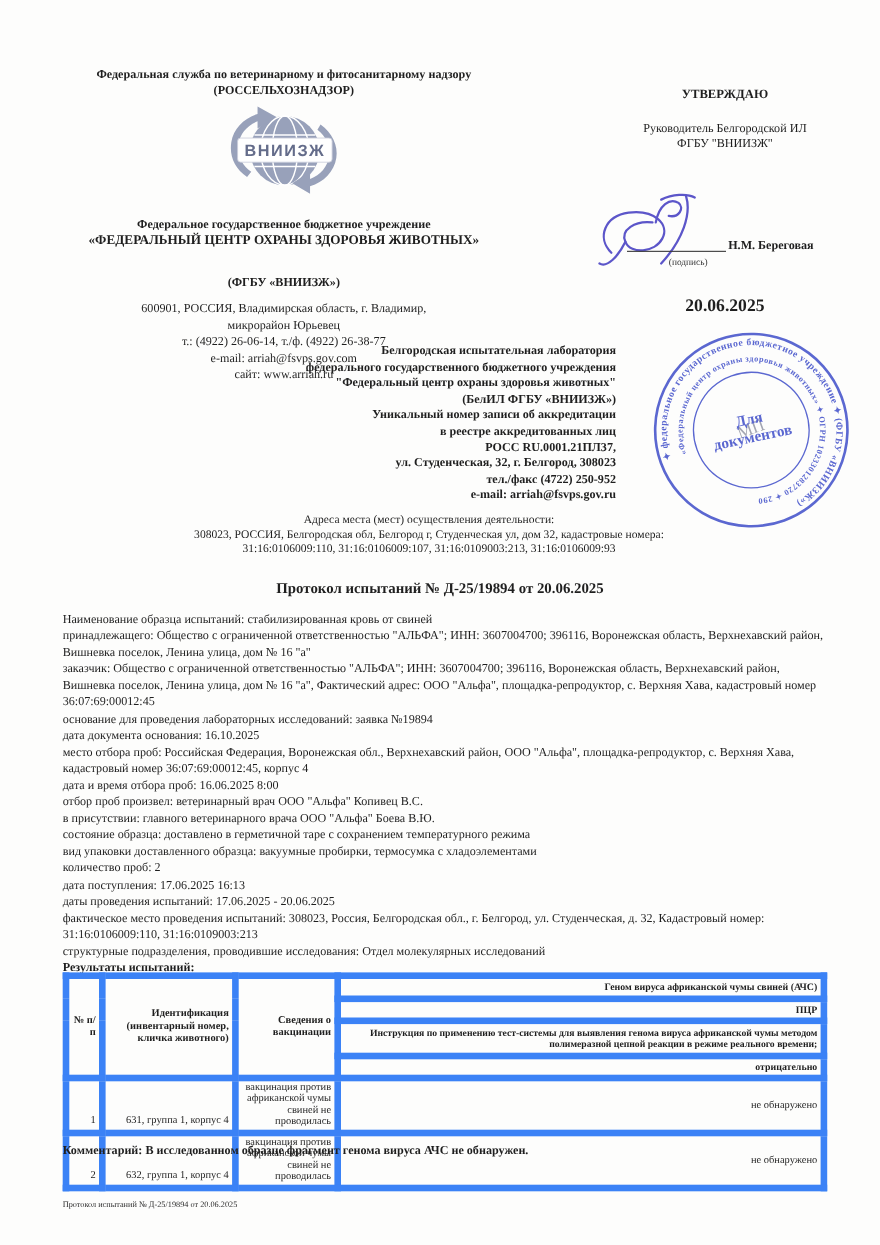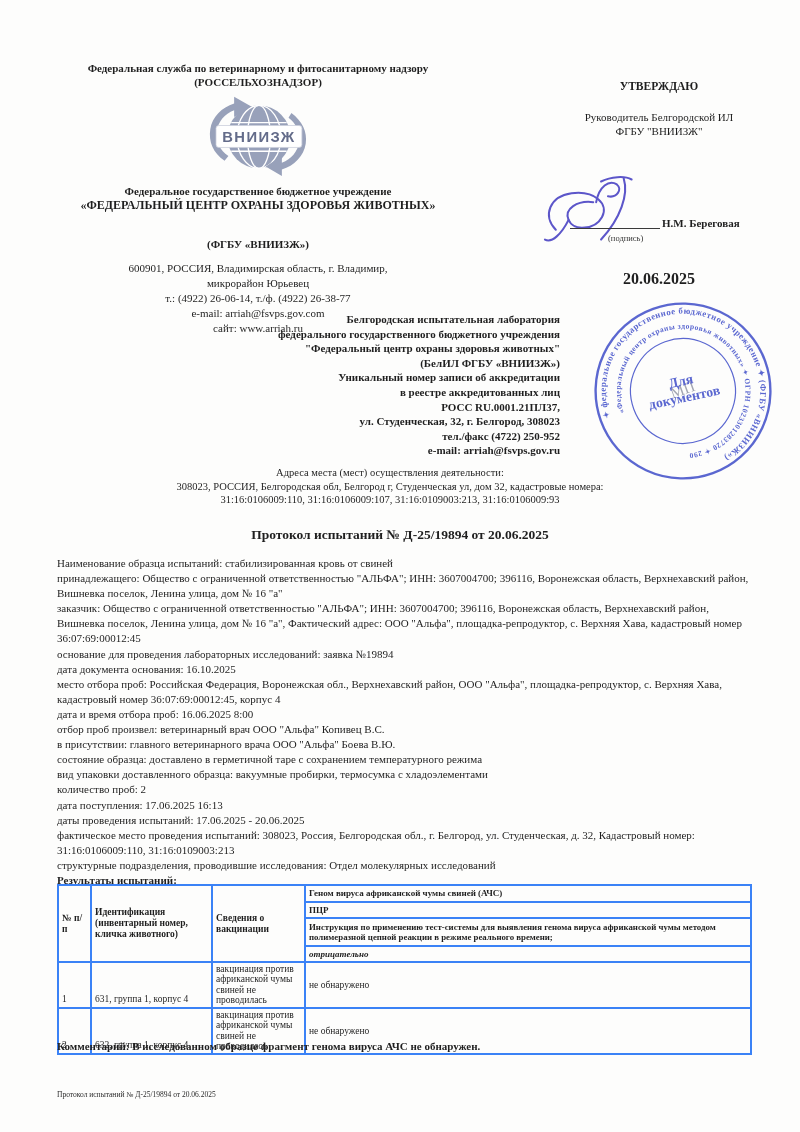--- a/index.html
+++ b/index.html
@@ -16,21 +16,21 @@
     color:var(--ink);
     position:relative;
     -webkit-font-smoothing:antialiased;
   }
   .page{position:absolute;left:0;top:0;width:792px;height:1132px;overflow:hidden;}
 
   
   .header-left{position:absolute;left:58px;top:62px;width:400px;text-align:center;}
   .hl-bold{font-weight:bold;font-size:11px;line-height:13.5px;}
   .logo-wrap{margin:5px auto 2px auto;width:126px;height:84px;}
-  .org1{font-weight:bold;font-size:11px;line-height:14px;margin-top:6px;}
+  .org1{font-weight:bold;font-size:11px;line-height:14px;margin-top:19px;}
   .org2{font-weight:bold;font-size:12px;line-height:15px;}
   .org3{font-weight:bold;font-size:11px;line-height:15px;margin-top:24px;}
   .contact{margin-top:9px;font-size:11px;line-height:15px;}
 
   
   .approval{position:absolute;left:540px;top:80px;width:238px;height:215px;}
   .approve-label{font-weight:bold;font-size:11.5px;text-align:center;}
   .approver{margin-top:18px;font-size:11px;line-height:14px;text-align:center;}
   .sig-svg{position:absolute;left:2px;top:92px;width:128px;height:80px;}
   .sig-line{position:absolute;left:30px;top:148px;width:90px;border-bottom:1px solid #3a3a3a;}
@@ -54,26 +54,26 @@
   
   .protocol-title{position:absolute;left:0;top:527px;width:800px;text-align:center;font-weight:bold;font-size:13.5px;}
 
   
   .body-fields{position:absolute;left:57px;top:556px;width:697px;font-size:11px;line-height:15.1px;text-align:left;}
   .body-fields div{margin:0;}
   .results-label{font-weight:bold;}
 
   
   .results-table{position:absolute;left:57px;top:884px;width:695px;border-collapse:collapse;table-layout:fixed;}
-  .results-table td{border:2px solid #3b82f6;padding:1px 3px;text-align:left;vertical-align:middle;overflow:hidden;}
+  .results-table td{border:6px solid #3b82f6;padding:1px 3px;text-align:right;vertical-align:middle;overflow:hidden;}
   .results-table .th{font-weight:bold;font-size:9px;line-height:10.5px;}
   .results-table .hdr-genome{height:13px;}
   .results-table .hdr-pcr{height:12px;}
   .results-table .hdr-instr{height:24px;font-size:8.8px;}
-  .results-table .hdr-norm{height:12px;font-style:italic;}
+  .results-table .hdr-norm{height:12px;}
   .results-table .col-head{font-weight:bold;font-size:9.5px;line-height:11px;}
   .results-table .data-row td{font-size:9.5px;height:33px;}
   .results-table .cell-no,.results-table .cell-id{vertical-align:bottom;padding-bottom:3px;}
   .results-table .cell-vacc{font-size:8.8px;line-height:10.3px;vertical-align:bottom;padding-bottom:2px;}
 
   
   .comment-line{position:absolute;left:57px;top:1040px;width:700px;font-weight:bold;font-size:11px;}
   .footer-ref{position:absolute;left:57px;top:1090px;font-size:7.5px;color:#2a2a2a;}
 
   .logo-band-text{font-family:"Liberation Sans",sans-serif;font-weight:bold;fill:#646c8a;letter-spacing:1.5px;}

